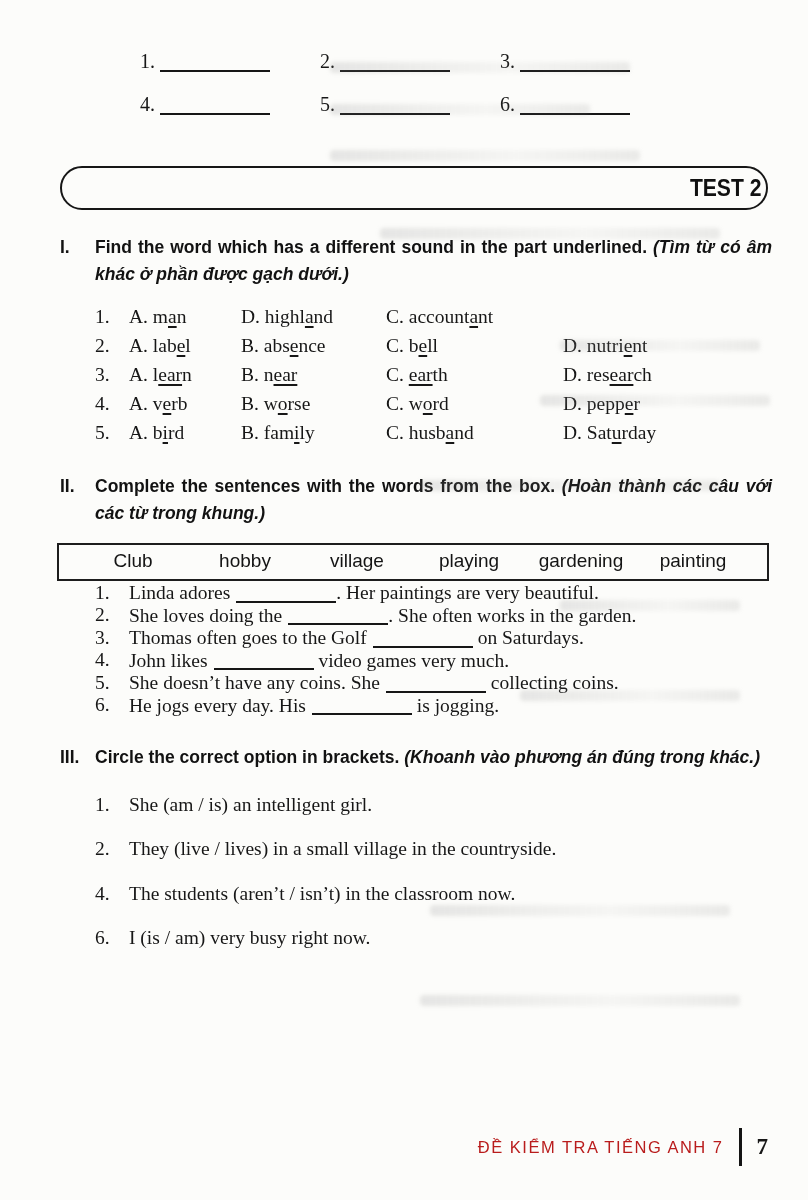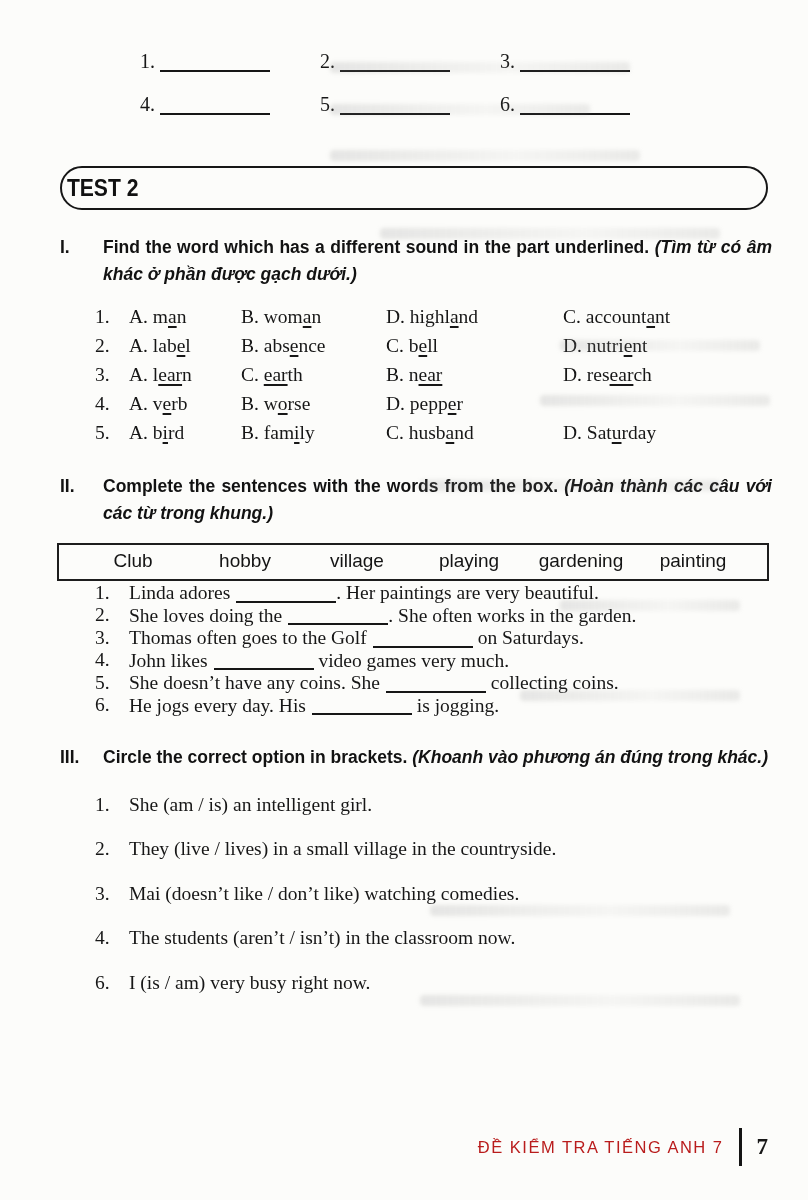--- a/index.html
+++ b/index.html
@@ -26,37 +26,37 @@
   .blank-item { font-size:20px; white-space:nowrap; width:138px; }
   .ans-line {
     display:inline-block; width:110px; height:1em;
     border-bottom:2px solid #161616; vertical-align:-4px; margin-left:5px;
   }
 
   
   .banner {
     margin:50px 0 0 60px; width:704px; height:40px;
     border:2.5px solid #161616; border-radius:23px;
-    display:flex; align-items:center; justify-content:flex-start;
+    display:flex; align-items:center; justify-content:flex-end;
     background:#fcfcfa; position:relative;
   }
   .banner-title {
     font-family:"Liberation Sans", sans-serif;
     font-weight:700; font-size:24px; letter-spacing:0px;
     transform:scaleX(.88); color:#111;
   }
 
   
   .sec-head {
     display:flex; margin-left:60px; width:712px;
     font-family:"Liberation Sans", sans-serif;
     font-weight:700; font-size:17.5px; line-height:27px; color:#121212;
   }
   .sec-head .numeral { width:35px; flex:none; }
-  .sec-head .head-text { flex:1; text-align:justify;margin-left:8px; }
+  .sec-head .head-text { flex:1; text-align:justify; }
   .vi { font-style:italic; }
 
   
   .s1-rows { margin:14px 0 0 95px; font-size:19.5px; }
   .s1-row {
     display:grid; grid-template-columns:34px 112px 145px 177px 1fr;
     line-height:29px; white-space:nowrap;
   }
   .s1-row .u, .uletter {
     text-decoration:underline;
@@ -137,42 +137,42 @@
 
   <div class="sec-head mt-sec1">
     <span class="numeral">I.</span>
     <span class="head-text"><span>Find the word which has a different sound in the part underlined.</span>
       <span class="vi">(Tìm từ có âm khác ở phần được gạch dưới.)</span></span>
   </div>
   <div class="s1-rows" id="s1-rows">
       <div class="s1-row">
         <span>1.</span>
         <span>A. m<span class="uletter">a</span>n</span>
-        <span>B. wom<span class="uletter">a</span>n</span>
         <span>D. highl<span class="uletter">a</span>nd</span>
         <span>C. account<span class="uletter">a</span>nt</span>
       </div>
       <div class="s1-row">
         <span>2.</span>
         <span>A. lab<span class="uletter">e</span>l</span>
         <span>B. abs<span class="uletter">e</span>nce</span>
         <span>C. b<span class="uletter">e</span>ll</span>
         <span>D. nutri<span class="uletter">e</span>nt</span>
       </div>
       <div class="s1-row">
         <span>3.</span>
         <span>A. l<span class="uletter">ear</span>n</span>
+        <span>B. n<span class="uletter">ear</span></span>
         <span>C. <span class="uletter">ear</span>th</span>
-        <span>B. n<span class="uletter">ear</span></span>
         <span>D. res<span class="uletter">ear</span>ch</span>
       </div>
       <div class="s1-row">
         <span>4.</span>
         <span>A. v<span class="uletter">e</span>rb</span>
         <span>B. w<span class="uletter">o</span>rse</span>
+        <span>C. w<span class="uletter">o</span>rd</span>
         <span>D. pepp<span class="uletter">e</span>r</span>
       </div>
       <div class="s1-row">
         <span>5.</span>
         <span>A. b<span class="uletter">i</span>rd</span>
         <span>B. fam<span class="uletter">i</span>ly</span>
         <span>C. husb<span class="uletter">a</span>nd</span>
         <span>D. Sat<span class="uletter">u</span>rday</span>
       </div>
     </div>
@@ -200,21 +200,20 @@
     </div>
 
   <div class="sec-head mt-sec3">
     <span class="numeral">III.</span>
     <span class="head-text"><span>Circle the correct option in brackets.</span>
       <span class="vi">(Khoanh vào phương án đúng trong khác.)</span></span>
   </div>
   <div class="sentences sec3" id="s3-items">
       <div class="sentence"><span class="no">1.</span>She (am / is) an intelligent girl.</div>
       <div class="sentence"><span class="no">2.</span>They (live / lives) in a small village in the countryside.</div>
-      <div class="sentence"><span class="no">3.</span>Mai (doesn’t like / don’t like) watching comedies.</div>
       <div class="sentence"><span class="no">4.</span>The students (aren’t / isn’t) in the classroom now.</div>
       <div class="sentence"><span class="no">6.</span>I (is / am) very busy right now.</div>
     </div>
 
   <div class="footer">
     <span class="footer-title">ĐỀ KIỂM TRA TIẾNG ANH 7</span>
     <span class="footer-bar"></span>
     <span class="footer-page">7</span>
   </div>
 

